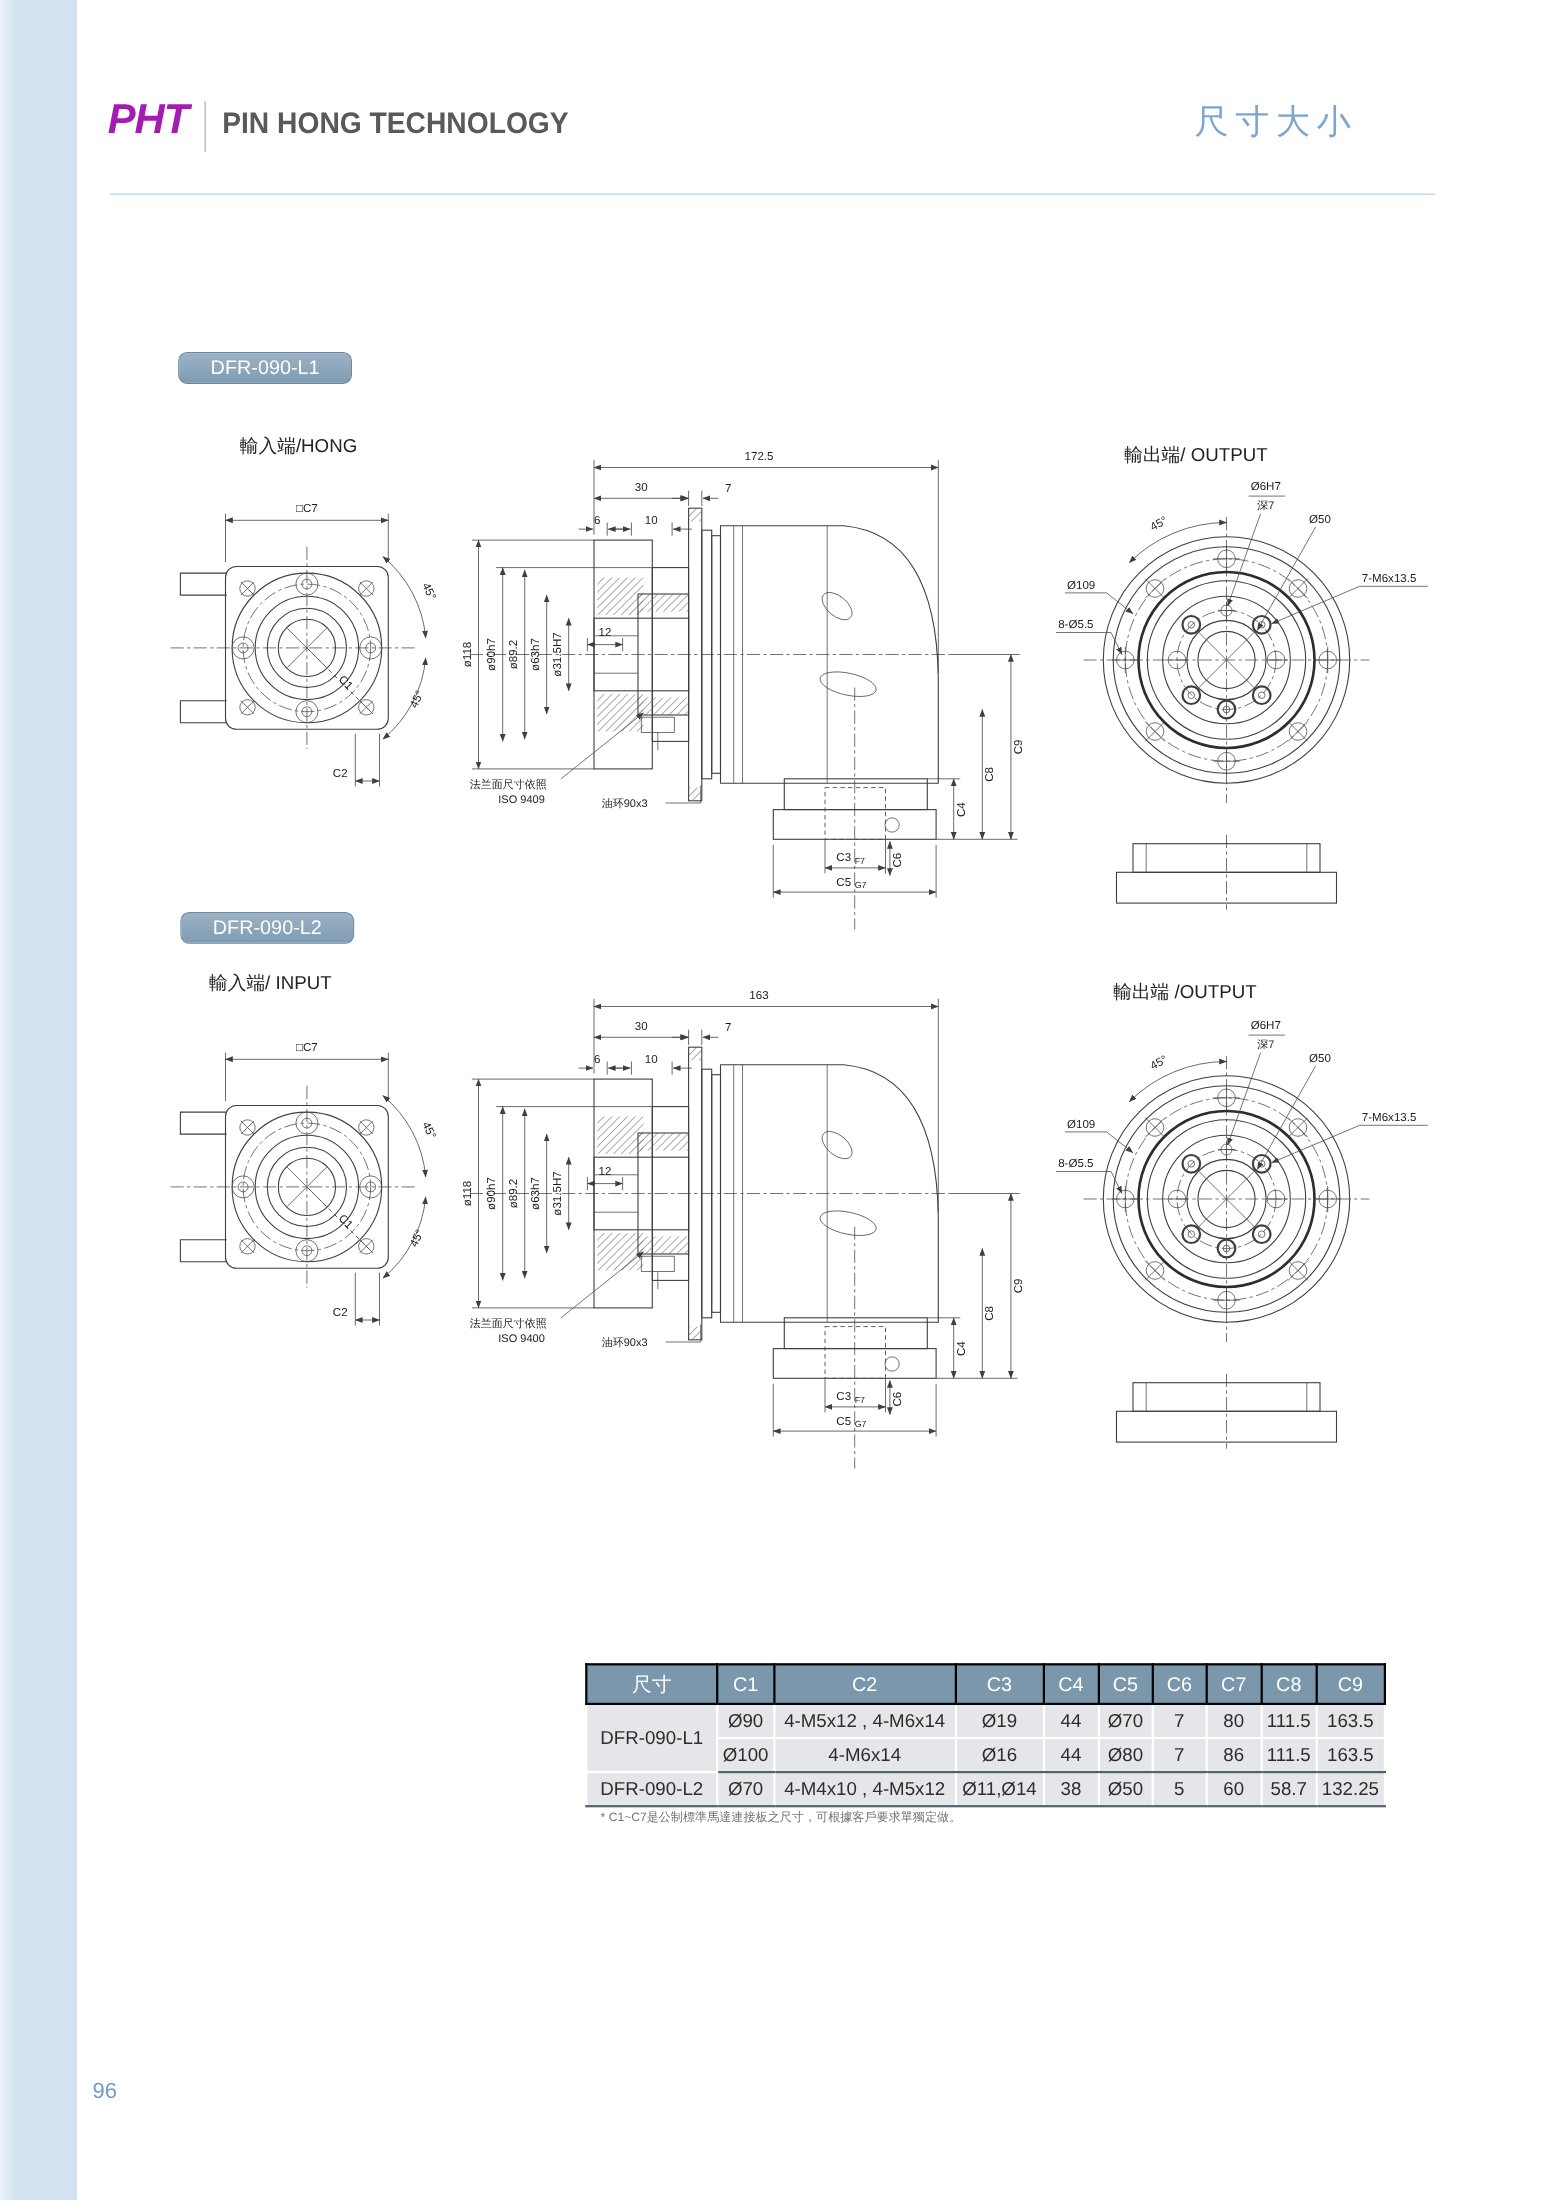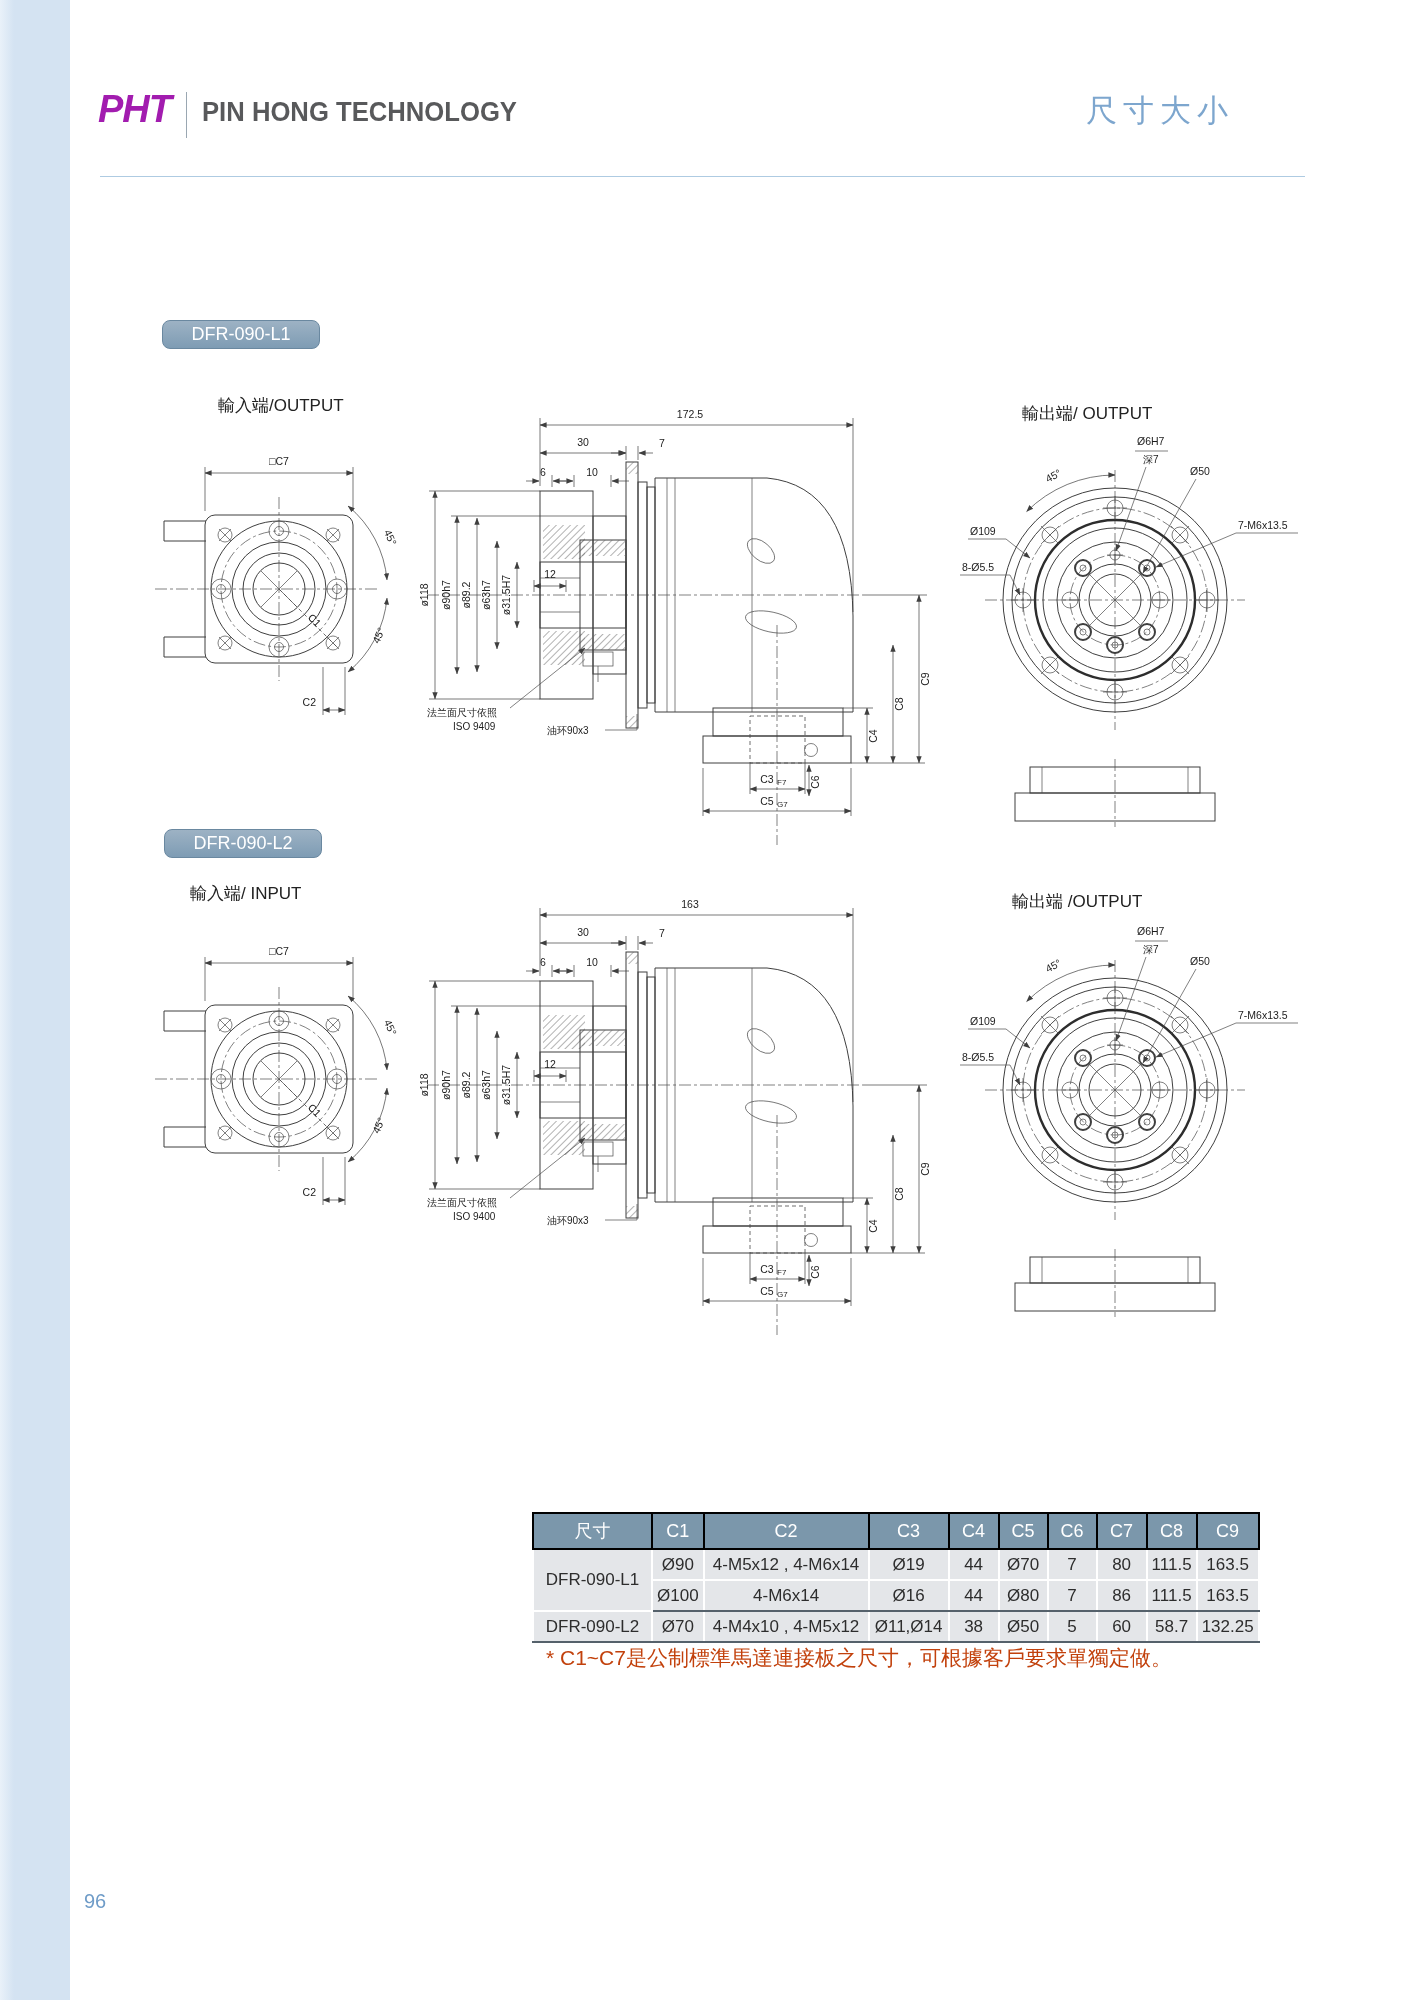--- a/index.html
+++ b/index.html
@@ -36,21 +36,21 @@
   text.sm{font-size:8px;}
   text.cjk{font-size:10px;}
   
   .dims-table{position:absolute;left:532px;top:1512px;border-collapse:collapse;table-layout:fixed;}
   .dims-table th{background:#7b97ab;color:#fff;font-size:18px;font-weight:normal;height:34px;
                  border:2px solid #000000;padding:0 4px;}
   .dims-table td{background:#e4e6e9;color:#2d2d2d;font-size:17px;text-align:center;height:29px;
                  border:2px solid #fff;padding:0 4px;white-space:nowrap;}
   .dims-table tr.dark td{border-top:2px solid #55616b;border-bottom:2px solid #55616b;}
   .dims-table tr.predark td{border-bottom:2px solid #55616b;}
-  .footnote{position:absolute;left:546px;top:1644px;font-size:21px;color:#c2410c;white-space:nowrap;}
+  .footnote{position:absolute;left:546px;top:1644px;font-size:11px;color:#737373;white-space:nowrap;}
   .pagenum{position:absolute;left:84px;top:1890px;font-size:20px;color:#6f9cc8;}
 </style>
 </head>
 <body>
 
 <svg width="0" height="0" style="position:absolute" aria-hidden="true">
   <defs>
     <marker id="ar" viewBox="0 0 10 10" refX="9.5" refY="5" markerWidth="10" markerHeight="10" orient="auto-start-reverse">
       <path d="M0,1.2 L10,5 L0,8.8 Z" fill="#3f3f3f"></path>
     </marker>
@@ -63,21 +63,21 @@
 <div class="page">
   <div class="leftbar"></div>
 
   <div class="logo">PHT</div>
   <div class="logo-divider"></div>
   <div class="company">PIN HONG TECHNOLOGY</div>
   <div class="title-cn">尺寸大小</div>
   <div class="header-rule"></div>
 
   <div class="badge l1">DFR-090-L1</div>
-  <div class="iolabel" style="left:218px;top:394px">輸入端/OUTPUT</div>
+  <div class="iolabel" style="left:218px;top:394px">輸入端/HONG</div>
   <div class="iolabel" style="left:1022px;top:402px">輸出端/ OUTPUT</div>
 
   <svg class="dv" style="left:140px;top:415px" width="300" height="320" viewBox="0 0 300 320">
     <g>
       <line class="cl" x1="15" y1="174" x2="237" y2="174"></line>
       <line class="cl" x1="139" y1="82" x2="139" y2="266"></line>
       <path class="s" d="M66,106 H24 V126 H66"></path>
       <path class="s" d="M66,222 H24 V242 H66"></path>
       <rect class="s" x="65" y="100" width="148" height="148" rx="10"></rect>
       <circle class="s" cx="139" cy="174" r="68"></circle>

